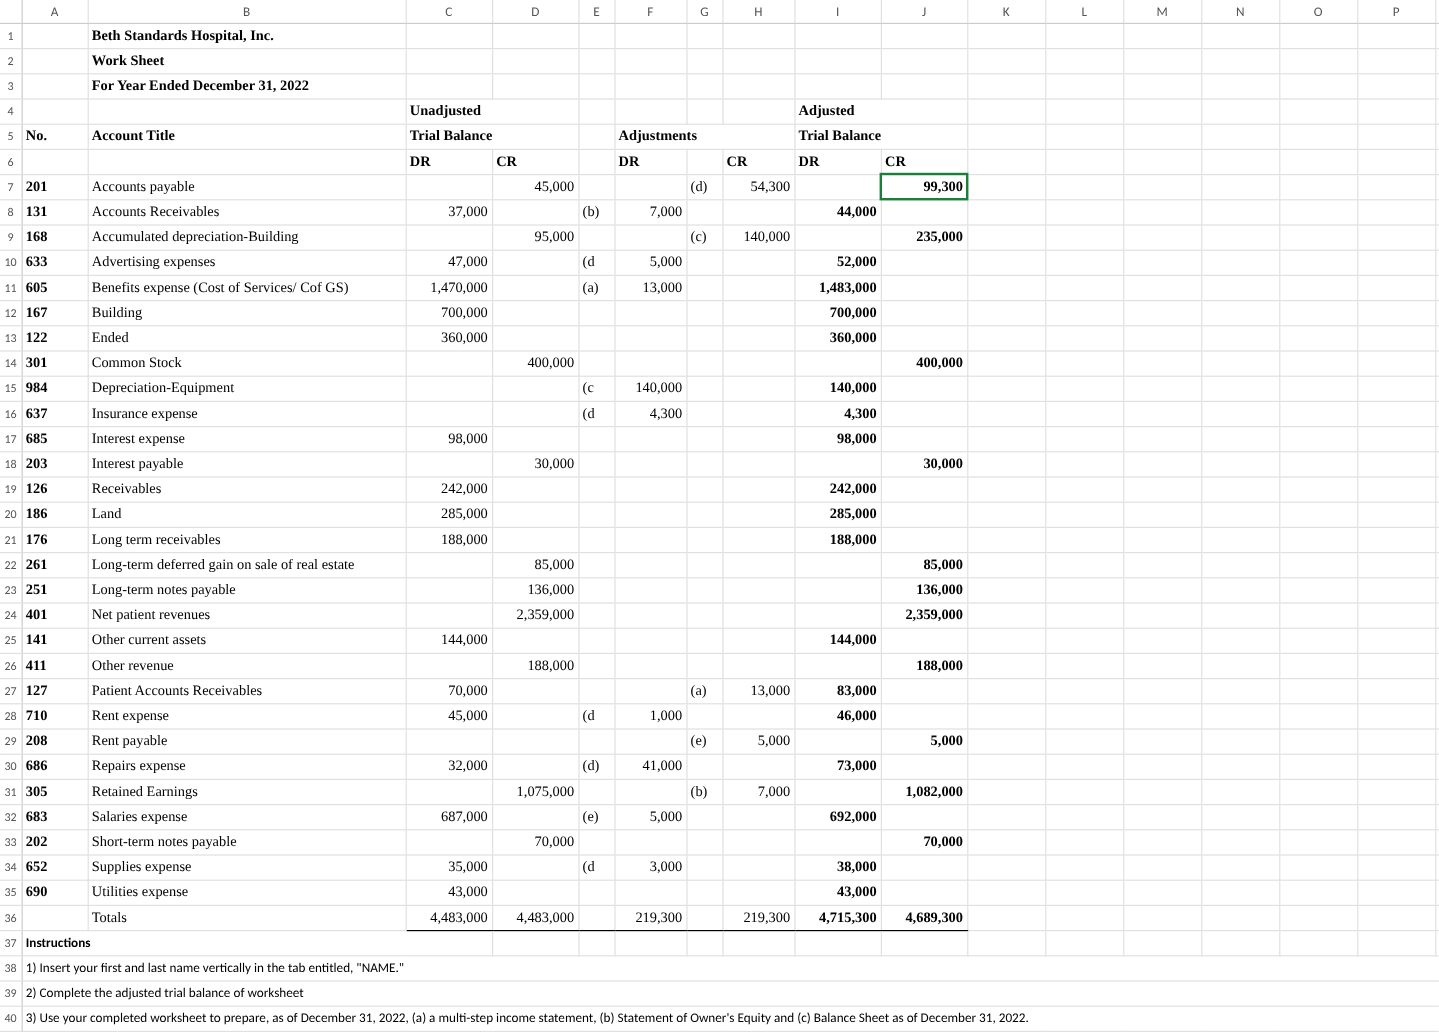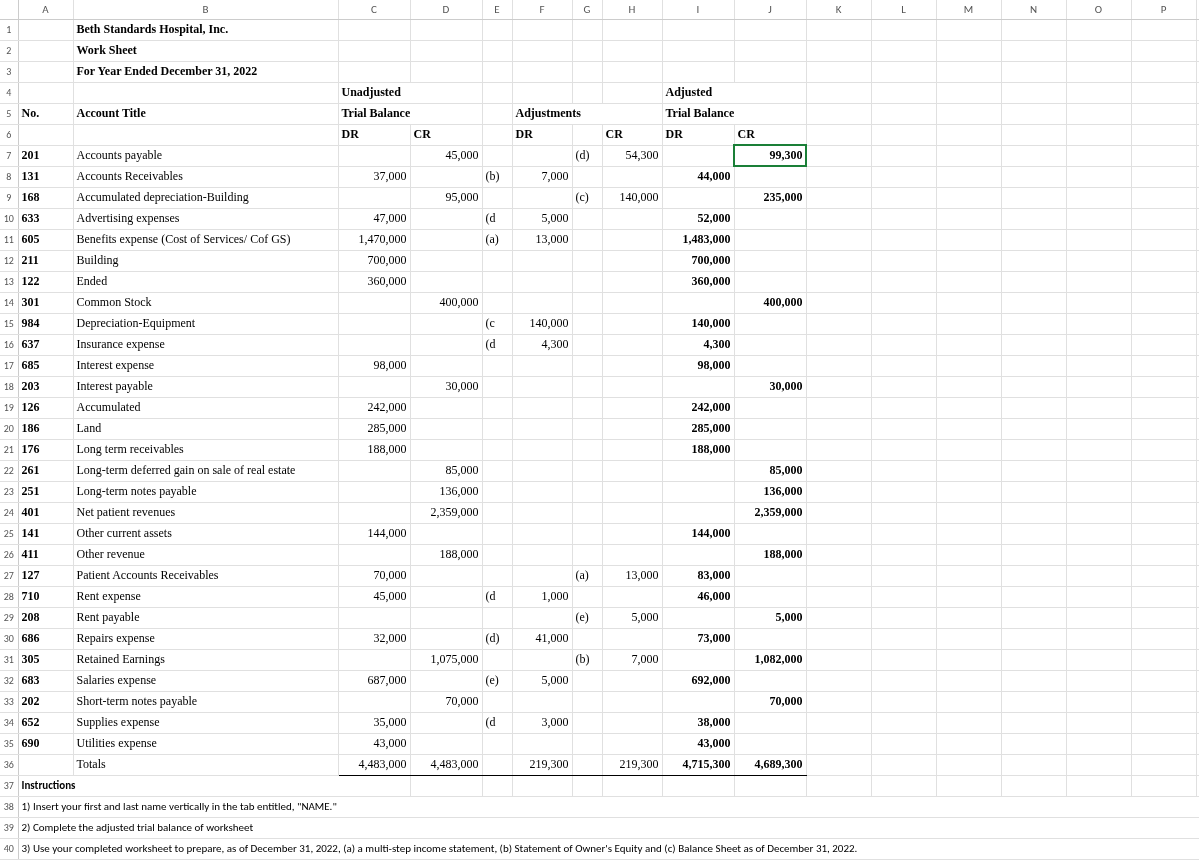--- a/index.html
+++ b/index.html
@@ -292,21 +292,21 @@
           <td></td>
           <td></td>
           <td></td>
           <td></td>
           <td></td>
           <td></td>
           <td></td>
         </tr>
         <tr>
           <td class="rh">12</td>
-          <td class="no">211</td>
+          <td class="no">167</td>
           <td>Building</td>
           <td class="r">700,000</td>
           <td class="r"></td>
           <td></td>
           <td class="r"></td>
           <td></td>
           <td class="r"></td>
           <td class="r b">700,000</td>
           <td class="r"></td>
           <td></td>
@@ -433,21 +433,21 @@
           <td></td>
           <td></td>
           <td></td>
           <td></td>
           <td></td>
           <td></td>
         </tr>
         <tr>
           <td class="rh">19</td>
           <td class="no">126</td>
-          <td>Accumulated</td>
+          <td>Receivables</td>
           <td class="r">242,000</td>
           <td class="r"></td>
           <td></td>
           <td class="r"></td>
           <td></td>
           <td class="r"></td>
           <td class="r b">242,000</td>
           <td class="r"></td>
           <td></td>
           <td></td>

